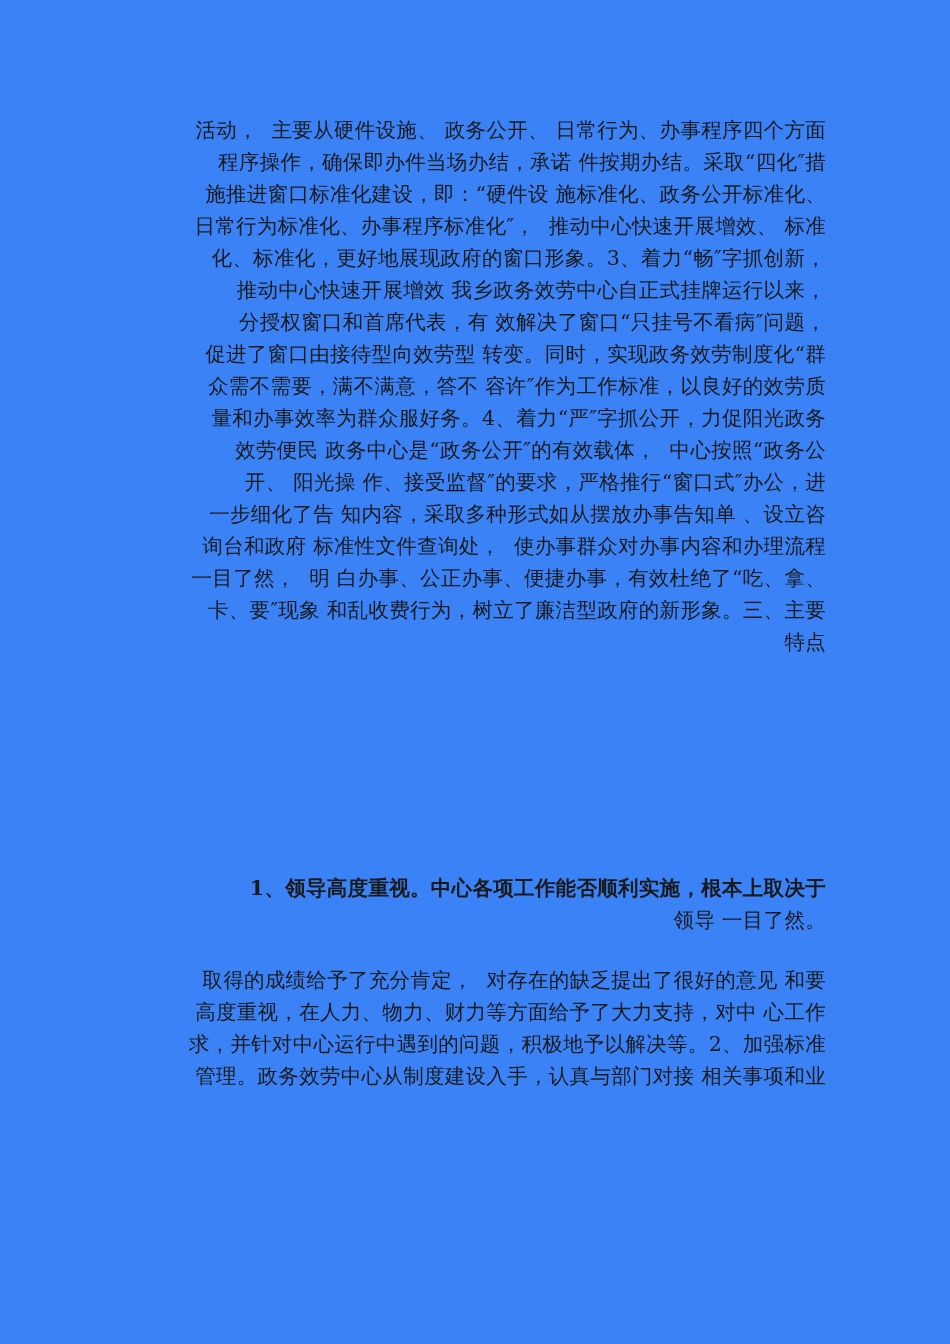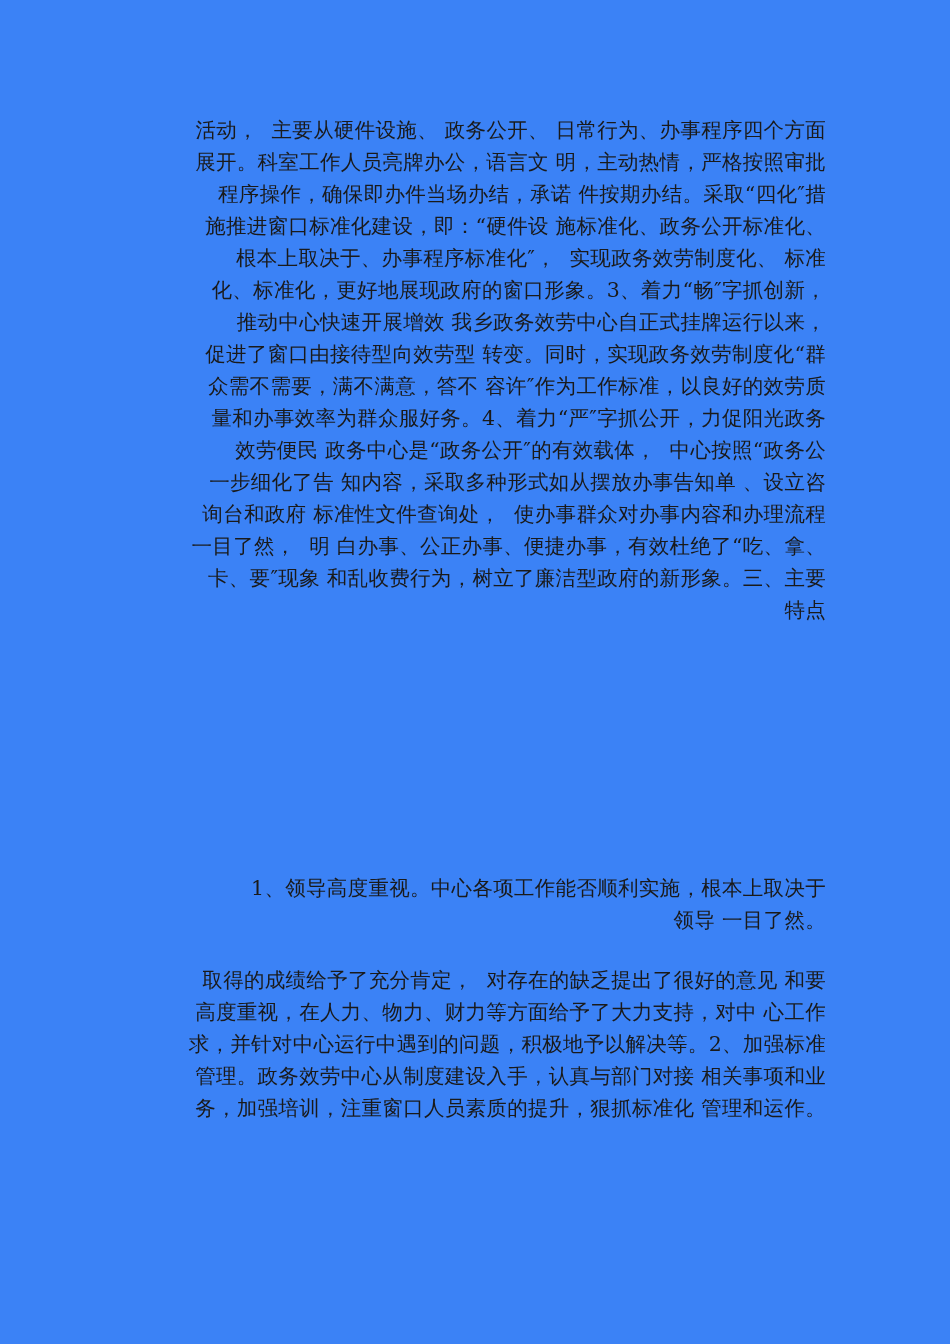--- a/index.html
+++ b/index.html
@@ -11,52 +11,52 @@
   .line {
     display: block;
     height: 32px;
     line-height: 32px;
     font-family: "DejaVu Serif", "Liberation Serif", serif;
     font-size: 20.5px;
     color: #1a1a1a;
     white-space: pre;
     letter-spacing: 0.3px;
   }
-  .indent { padding-left: 54px; }
+  .indent { padding-left: 54px; font-weight: bold; }
 </style>
 </head>
 <body>
 
 <div class="page">
 
   <div class="para" style="top:114px">
     <span class="line">活动，  主要从硬件设施、 政务公开、 日常行为、办事程序四个方面</span>
-    <span class="line">展开。科室工作人员亮牌办公，语言文 明，主动热情，严格按照审批</span>
     <span class="line">程序操作，确保即办件当场办结，承诺 件按期办结。采取“四化″措</span>
     <span class="line">施推进窗口标准化建设，即：“硬件设 施标准化、政务公开标准化、</span>
-    <span class="line">根本上取决于、办事程序标准化″，  实现政务效劳制度化、 标准</span>
+    <span class="line">日常行为标准化、办事程序标准化″，  推动中心快速开展增效、 标准</span>
     <span class="line">化、标准化，更好地展现政府的窗口形象。3、着力“畅″字抓创新，</span>
     <span class="line">推动中心快速开展增效 我乡政务效劳中心自正式挂牌运行以来，</span>
+    <span class="line">分授权窗口和首席代表，有 效解决了窗口“只挂号不看病″问题，</span>
     <span class="line">促进了窗口由接待型向效劳型 转变。同时，实现政务效劳制度化“群</span>
     <span class="line">众需不需要，满不满意，答不 容许″作为工作标准，以良好的效劳质</span>
     <span class="line">量和办事效率为群众服好务。4、着力“严″字抓公开，力促阳光政务</span>
     <span class="line">效劳便民 政务中心是“政务公开″的有效载体，  中心按照“政务公</span>
+    <span class="line">开、 阳光操 作、接受监督″的要求，严格推行“窗口式″办公，进</span>
     <span class="line">一步细化了告 知内容，采取多种形式如从摆放办事告知单 、设立咨</span>
     <span class="line">询台和政府 标准性文件查询处，  使办事群众对办事内容和办理流程</span>
     <span class="line">一目了然，  明 白办事、公正办事、便捷办事，有效杜绝了“吃、拿、</span>
     <span class="line">卡、要″现象 和乱收费行为，树立了廉洁型政府的新形象。三、主要</span>
     <span class="line">特点</span>
   </div>
 
   <div class="para" style="top:872px">
     <span class="line indent">1、领导高度重视。中心各项工作能否顺利实施，根本上取决于</span>
     <span class="line">领导 一目了然。</span>
   </div>
 
   <div class="para" style="top:964px">
     <span class="line">取得的成绩给予了充分肯定，  对存在的缺乏提出了很好的意见 和要</span>
     <span class="line">高度重视，在人力、物力、财力等方面给予了大力支持，对中 心工作</span>
     <span class="line">求，并针对中心运行中遇到的问题，积极地予以解决等。2、加强标准</span>
     <span class="line">管理。政务效劳中心从制度建设入手，认真与部门对接 相关事项和业</span>
-    <span class="line">务，加强培训，注重窗口人员素质的提升，狠抓标准化 管理和运作。</span>
   </div>
 
 </div>
 
 </body></html>

